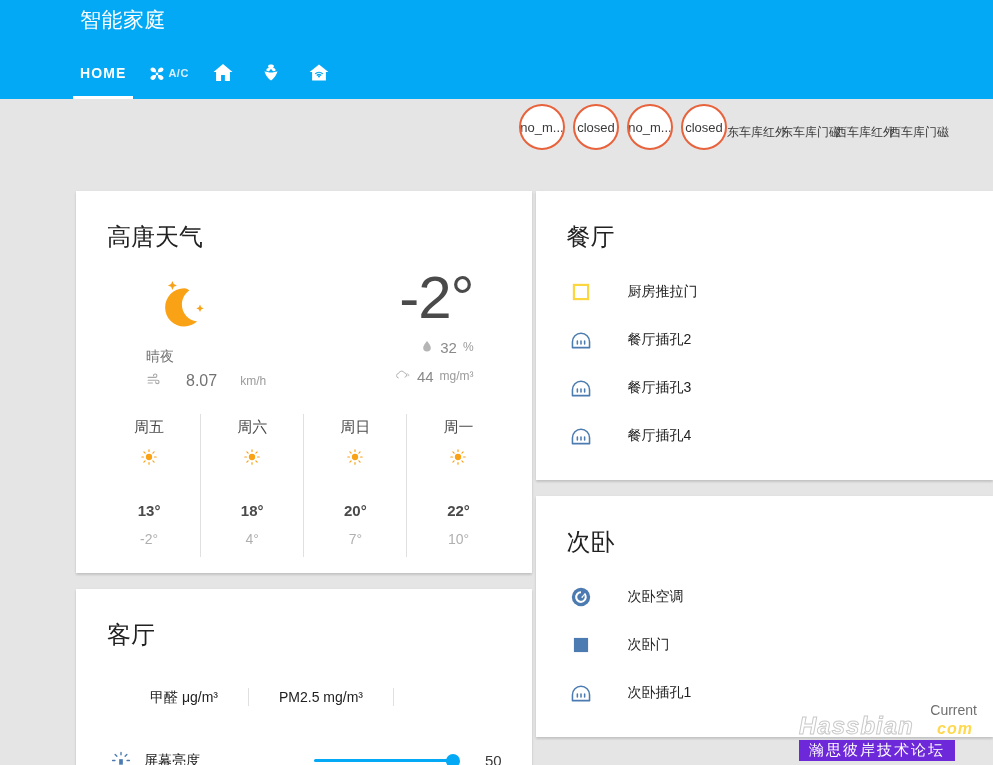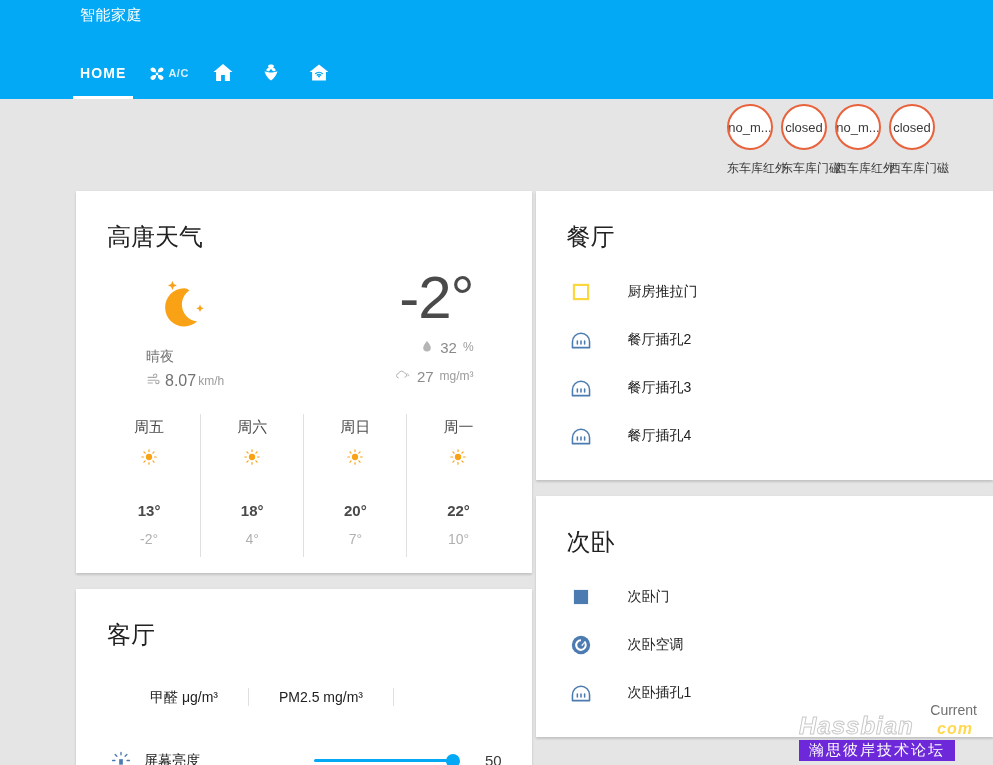--- a/index.html
+++ b/index.html
@@ -13,21 +13,21 @@
   
   .app-header {
     position: relative;
     width: 993px; height: 99px;
     background: #03a9f4;
   }
   .app-title {
     position: absolute;
     left: 80px; top: 6px;
     color: #ffffff;
-    font-size: 15px;
+    font-size: 21px;
     font-weight: 400;
     letter-spacing: .5px;
   }
   .nav-tabs {
     position: absolute;
     left: 70px; bottom: 0;
     display: flex;
     align-items: flex-end;
     height: 52px;
   }
@@ -62,21 +62,20 @@
     font-weight: bold;
     letter-spacing: .5px;
     margin-top: 1px;
   }
 
   
   .badge-strip {
     position: absolute;
     right: 58px; top: 104px;
     display: flex;
-    flex-direction: column;
     align-items: center;
   }
   .badge-row { display: flex; gap: 8px; }
   .badge-circle {
     width: 46px; height: 46px;
     border-radius: 50%;
     border: 2px solid #e8623c;
     background: #ffffff;
     display: flex;
     align-items: center;
@@ -136,21 +135,21 @@
   .weather-left { width: 210px; padding-left: 40px; }
   .moon-icon { height: 72px; display: flex; align-items: center; }
   .cond-text {
     font-size: 14px;
     color: #727272;
     margin-top: 8px;
   }
   .wind-line {
     display: flex;
     align-items: center;
-    gap: 2px;
+    gap: 23px;
     margin-top: 5px;
     font-size: 16px;
     color: #727272;
   }
   .unit { font-size: 12px; color: #9b9b9b; }
   .weather-right { text-align: right; padding-right: 28px; }
   .big-temp {
     font-size: 60px;
     font-weight: 300;
     color: #4a4a4a;
@@ -413,21 +412,21 @@
             <span>32</span>
             <span class="unit">%</span>
           </div>
           <div class="metric-line">
             <span>
               <svg width="18" height="16" viewBox="0 0 24 24" fill="none" stroke="#b5b5b5" stroke-width="1.5" stroke-linecap="round">
                 <path d="M6.5 16.5A3.5 3.5 0 0 1 7 9.6a4.6 4.6 0 0 1 8.7-.6 3.2 3.2 0 0 1 .8 6.3"></path>
                 <path d="M18.5 11.5c.7.4 1 1 1 1.7M20.6 10.3c1 .6 1.5 1.6 1.5 2.8"></path>
               </svg>
             </span>
-            <span>27</span>
+            <span>44</span>
             <span class="unit">mg/m³</span>
           </div>
         </div>
       </div>
 
       <div class="forecast">
         <div class="fc-col">
           <div class="fc-day">周五</div>
           <div class="fc-icon">
             <svg width="18" height="18" viewBox="0 0 24 24" fill="#f9a215">
@@ -558,36 +557,36 @@
 
       </div>
     </div>
 
     <div class="card">
       <div class="card-title">次卧</div>
       <div class="entity-list">
 
         <div class="entity-row">
           <span class="entity-icon">
-            <svg width="20" height="20" viewBox="0 0 24 24" fill="#4b7bb0">
-              <rect x="3.5" y="3.5" width="17" height="17"></rect>
-            </svg>
-          </span>
-          <span class="entity-name">次卧门</span>
-        </div>
-
-        <div class="entity-row">
-          <span class="entity-icon">
             <svg width="22" height="22" viewBox="0 0 24 24">
               <circle cx="12" cy="12" r="10" fill="#4b7bb0"></circle>
               <path d="M12 5.6a6.4 6.4 0 1 0 4.5 1.9l-1.6 1.6a4.1 4.1 0 1 1-2.9-1.2z" fill="#ffffff"></path>
               <path d="M12.1 12.3 17 7.3l-3.3 5.9z" fill="#ffffff"></path>
             </svg>
           </span>
           <span class="entity-name">次卧空调</span>
+        </div>
+
+        <div class="entity-row">
+          <span class="entity-icon">
+            <svg width="20" height="20" viewBox="0 0 24 24" fill="#4b7bb0">
+              <rect x="3.5" y="3.5" width="17" height="17"></rect>
+            </svg>
+          </span>
+          <span class="entity-name">次卧门</span>
         </div>
 
         <div class="entity-row">
           <span class="entity-icon">
             <svg width="22" height="20" viewBox="0 0 24 22" fill="none" stroke="#4b7bb0" stroke-width="1.7">
               <path d="M2.6 19.4V13a9.4 9.4 0 0 1 18.8 0v6.4z" stroke-linejoin="round"></path>
               <path d="M8 12v3.4M12 12v3.4M16 12v3.4" stroke-linecap="round"></path>
             </svg>
           </span>
           <span class="entity-name">次卧插孔1</span>

